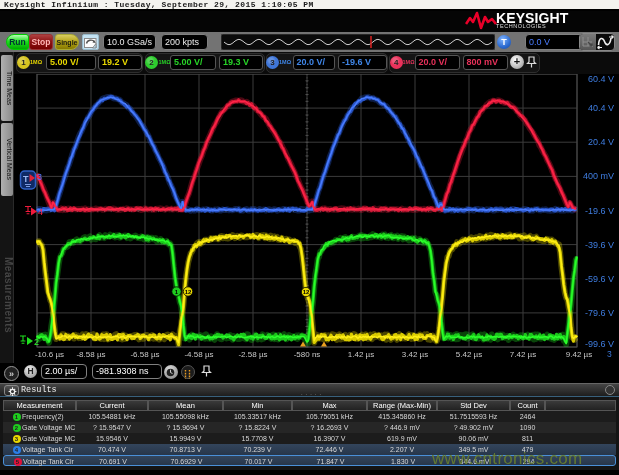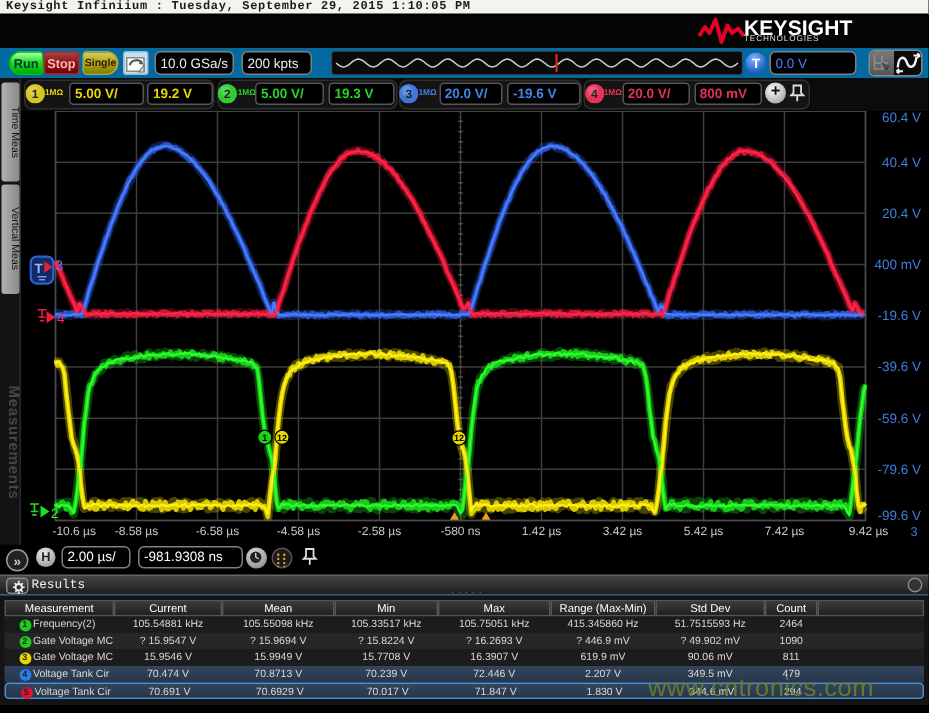--- a/index.html
+++ b/index.html
@@ -3,21 +3,21 @@
 html,body{margin:0;padding:0;background:#000;width:619px;height:475px;overflow:hidden;
  font-family:"Liberation Sans",sans-serif;}
 *{box-sizing:border-box}
 .abs{position:absolute}
 #titlebar{position:absolute;left:0;top:0;width:619px;height:10px;background:#f4f3ef;border-bottom:1px solid #000;
  font-family:"Liberation Mono",monospace;font-size:8px;font-weight:bold;color:#1a1a1a;line-height:10px;padding-left:4px;letter-spacing:0.45px;}
 #band{position:absolute;left:0;top:11px;width:619px;height:21px;background:#050505;}
 .klogo{position:absolute;left:496px;top:13px;color:#fff;}
 .klogo .k1{font-size:14px;font-weight:bold;letter-spacing:0.1px;line-height:10px}
 .klogo .k2{font-size:5.5px;letter-spacing:0.55px;color:#ddd;line-height:6.5px}
-#toolbar{position:absolute;left:0;top:32px;width:619px;height:20px;background:#0369a1;}
+#toolbar{position:absolute;left:0;top:32px;width:619px;height:20px;background:#737373;}
 .btn{position:absolute;top:2px;height:16px;border-radius:8px;font-size:8.5px;font-weight:bold;text-align:center;line-height:15px;}
 .box{position:absolute;background:#000;border:1px solid #808080;border-radius:4px;color:#ececec;
  font-size:9px;line-height:14px;padding-left:3px;white-space:nowrap;overflow:hidden;}
 #chrow{position:absolute;left:0;top:52px;width:619px;height:22px;background:#0b0b0b;}
 .chgrp{position:absolute;top:1px;height:20px;border:1px solid #2e2e2e;border-radius:5px;background:#141414;}
 .cc{position:absolute;top:3.5px;width:13px;height:13px;border-radius:50%;font-size:8px;font-weight:bold;
  text-align:center;line-height:13px;color:#222;}
 .mohm{position:absolute;top:7px;font-size:5.5px;font-weight:bold;}
 .cbox{position:absolute;top:2.5px;height:15px;background:#000;border:1px solid #555;border-radius:3px;
  font-size:9px;font-weight:bold;line-height:13px;padding-left:3px;white-space:nowrap;overflow:hidden;}
@@ -59,21 +59,21 @@
         <path d="M11 5 l1.8 3 -3.3 -0.4 z" fill="#555"></path>
       </svg></div>
     <div class="box" style="left:103px;top:2px;width:53px;height:16px">10.0 GSa/s</div>
     <div class="box" style="left:161px;top:2px;width:47px;height:16px">200 kpts</div>
     <svg style="position:absolute;left:221px;top:2px" width="274" height="16">
       <rect x="0" y="0" width="274" height="16" rx="2" fill="#0a0a0a" stroke="#444"></rect>
       <polyline points="3,8.0 4,8.8 5,9.5 6,10.1 7,10.5 8,10.6 9,10.5 10,10.1 11,9.5 12,8.8 13,7.9 14,7.1 15,6.4 16,5.9 17,5.5 18,5.4 19,5.6 20,6.0 21,6.6 22,7.3 23,8.1 24,8.9 25,9.6 26,10.2 27,10.5 28,10.6 29,10.4 30,10.0 31,9.4 32,8.6 33,7.8 34,7.0 35,6.3 36,5.8 37,5.5 38,5.4 39,5.6 40,6.0 41,6.7 42,7.4 43,8.2 44,9.0 45,9.7 46,10.2 47,10.5 48,10.6 49,10.4 50,9.9 51,9.3 52,8.5 53,7.7 54,6.9 55,6.2 56,5.7 57,5.4 58,5.4 59,5.7 60,6.1 61,6.8 62,7.5 63,8.4 64,9.1 65,9.8 66,10.3 67,10.6 68,10.6 69,10.3 70,9.8 71,9.2 72,8.4 73,7.6 74,6.8 75,6.1 76,5.7 77,5.4 78,5.4 79,5.7 80,6.2 81,6.9 82,7.7 83,8.5 84,9.3 85,9.9 86,10.4 87,10.6 88,10.5 89,10.3 90,9.8 91,9.1 92,8.3 93,7.5 94,6.7 95,6.1 96,5.6 97,5.4 98,5.5 99,5.8 100,6.3 101,7.0 102,7.8 103,8.6 104,9.4 105,10.0 106,10.4 107,10.6 108,10.5 109,10.2 110,9.7 111,9.0 112,8.2 113,7.3 114,6.6 115,6.0 116,5.6 117,5.4 118,5.5 119,5.8 120,6.4 121,7.1 122,7.9 123,8.7 124,9.5 125,10.1 126,10.5 127,10.6 128,10.5 129,10.1 130,9.6 131,8.8 132,8.0 133,7.2 134,6.5 135,5.9 136,5.5 137,5.4 138,5.5 139,5.9 140,6.5 141,7.2 142,8.0 143,8.8 144,9.6 145,10.1 146,10.5 147,10.6 148,10.5 149,10.1 150,9.5 151,8.7 152,7.9 153,7.1 154,6.4 155,5.8 156,5.5 157,5.4 158,5.6 159,6.0 160,6.6 161,7.3 162,8.2 163,9.0 164,9.7 165,10.2 166,10.5 167,10.6 168,10.4 169,10.0 170,9.4 171,8.6 172,7.8 173,7.0 174,6.3 175,5.8 176,5.5 177,5.4 178,5.6 179,6.1 180,6.7 181,7.5 182,8.3 183,9.1 184,9.8 185,10.3 186,10.5 187,10.6 188,10.4 189,9.9 190,9.3 191,8.5 192,7.7 193,6.9 194,6.2 195,5.7 196,5.4 197,5.4 198,5.7 199,6.1 200,6.8 201,7.6 202,8.4 203,9.2 204,9.8 205,10.3 206,10.6 207,10.6 208,10.3 209,9.8 210,9.1 211,8.4 212,7.5 213,6.8 214,6.1 215,5.7 216,5.4 217,5.4 218,5.7 219,6.2 220,6.9 221,7.7 222,8.5 223,9.3 224,9.9 225,10.4 226,10.6 227,10.5 228,10.2 229,9.7 230,9.0 231,8.2 232,7.4 233,6.7 234,6.0 235,5.6 236,5.4 237,5.5 238,5.8 239,6.3 240,7.0 241,7.8 242,8.6 243,9.4 244,10.0 245,10.4 246,10.6 247,10.5 248,10.2 249,9.6 250,8.9 251,8.1 252,7.3 253,6.6 254,6.0 255,5.6 256,5.4 257,5.5 258,5.9 259,6.4 260,7.1 261,7.9 262,8.8 263,9.5 264,10.1 265,10.5 266,10.6 267,10.5 268,10.1 269,9.5 270,8.8 271,8.0" fill="none" stroke="#cfcfcf" stroke-width="1"></polyline>
       <line x1="150" y1="2" x2="150" y2="14" stroke="#d22" stroke-width="1.5"></line>
     </svg>
     <div style="position:absolute;left:497px;top:3px;width:14px;height:14px;border-radius:50%;background:radial-gradient(circle at 40% 30%,#7fb4ff,#2b6ad0 60%,#1b4a9c);color:#fff;font-size:9px;font-weight:bold;text-align:center;line-height:14px">T</div>
-    <div class="box" style="left:513px;top:2px;width:58px;height:16px;color:#4a7dff">0.0 V</div>
+    <div class="box" style="left:525px;top:2px;width:58px;height:16px;color:#4a7dff">0.0 V</div>
     <div style="position:absolute;left:579px;top:1px;width:36px;height:18px;border:1px solid #888;border-radius:4px;background:#0a0a0a">
       <div style="position:absolute;left:0;top:0;width:16px;height:16px;background:linear-gradient(#7a7a7a,#555);border-radius:3px 0 0 3px"><svg width="16" height="16">
           <path d="M3 3 v9 h10 M3 8 h9 M8 3 v9" stroke="#8f8f8f" stroke-width="1" fill="none"></path>
           <path d="M8 8 l4 4 m0 0 v-2.5 m0 2.5 h-2.5" stroke="#444" stroke-width="1.2" fill="none"></path>
         </svg></div>
       <svg style="position:absolute;left:16px;top:0" width="19" height="16">
         <path d="M2.5 11 c0.5 -8 4.5 -8 6 -3.5 c1.5 4.5 5.5 4.5 6.5 -3.5" fill="none" stroke="#f0f0f0" stroke-width="1.6"></path>
         <path d="M13 3 h4.5 m0 0 l-2 -1.5 m2 1.5 l-2 1.5" stroke="#f0f0f0" stroke-width="1.2" fill="none"></path>
         <path d="M6 13.5 h-4.5 m0 0 l2 -1.5 m-2 1.5 l2 1.5" stroke="#f0f0f0" stroke-width="1.2" fill="none"></path>
       </svg>

